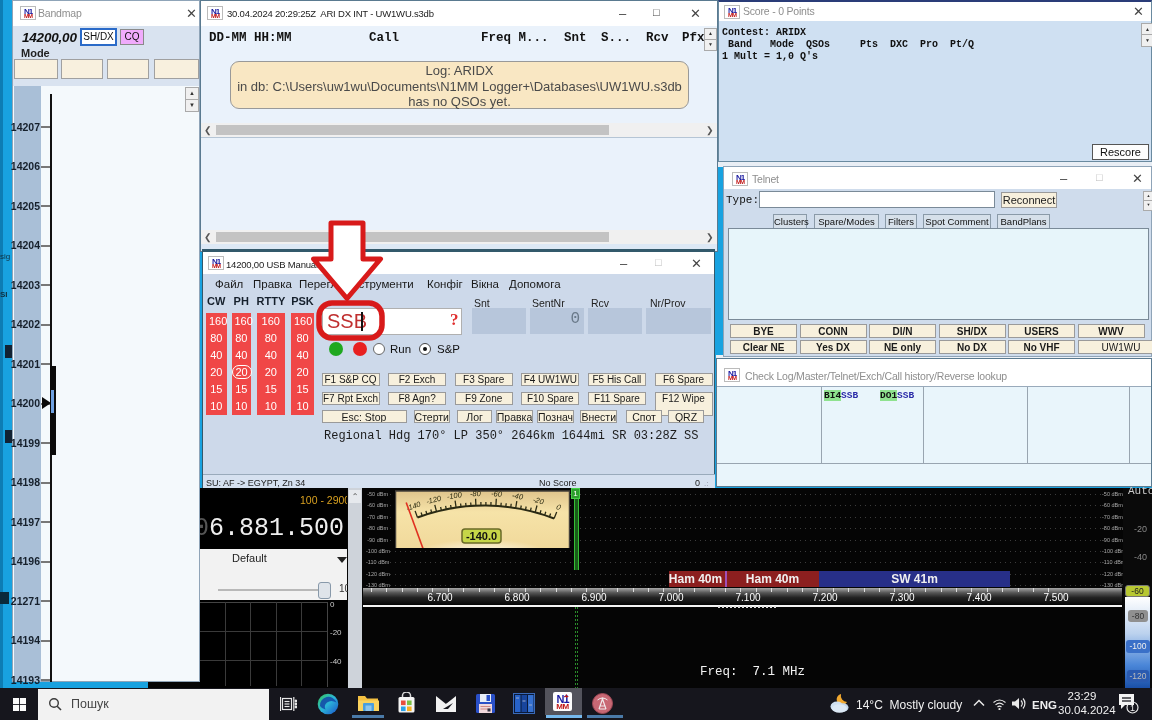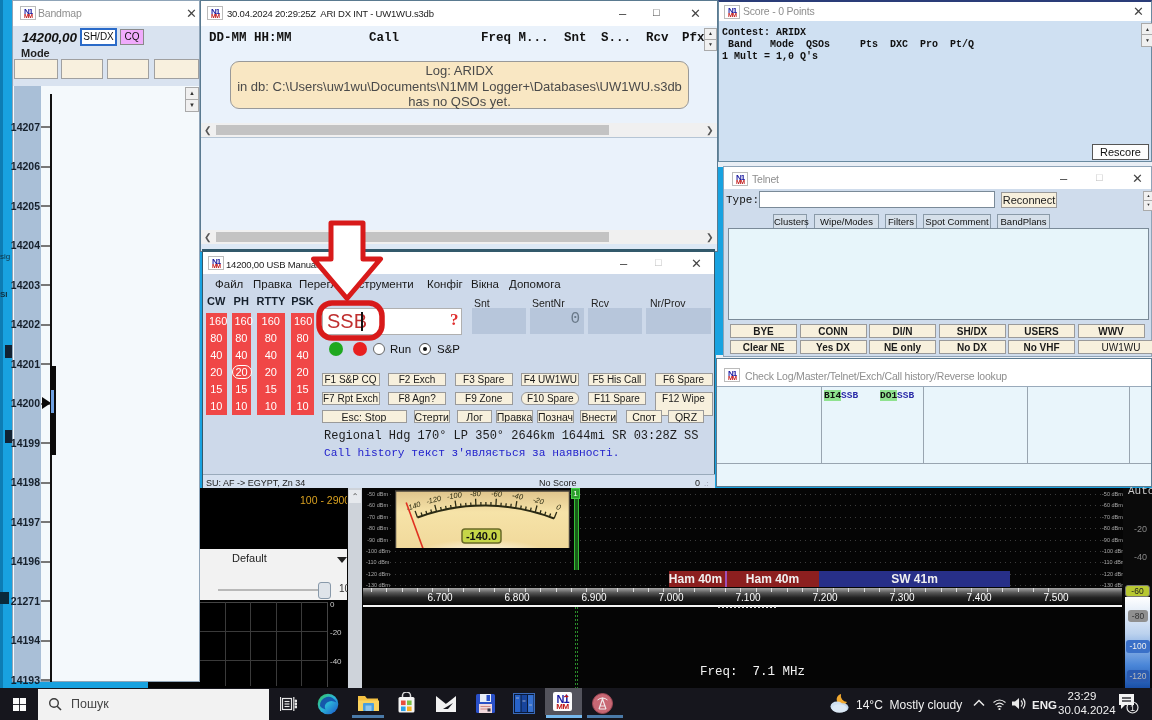--- a/index.html
+++ b/index.html
@@ -143,21 +143,21 @@
   <div class="tbt" style="left:28px;top:6px;">Telnet</div>
   <div class="ctl" style="left:336px;top:4px;">–</div>
   <div class="ctl" style="left:372px;top:4px;font-size:11px;color:#bbb;">□</div>
   <div class="ctl" style="left:408px;top:4px;">✕</div>
   <div class="abs mono" style="left:2px;top:27px;font-size:11px;color:#111;">Type:</div>
   <div class="abs" style="left:35px;top:24px;width:236px;height:17px;background:#fff;border:1px solid #7a8a98;box-sizing:border-box;"></div>
   <div class="beigebtn" style="left:277px;top:25px;width:56px;height:16px;font-size:11px;line-height:15px;">Reconnect</div>
   <div class="abs" style="left:419px;top:24px;width:9px;height:9px;background:#f0f0f0;border:1px solid #aaa;font-size:4px;text-align:center;line-height:8px;color:#333;">▲</div>
   <div class="abs" style="left:419px;top:33px;width:9px;height:9px;background:#f0f0f0;border:1px solid #aaa;font-size:4px;text-align:center;line-height:8px;color:#333;">▼</div>
   <div class="abs" style="left:49px;top:47px;width:34px;height:15px;background:#d6e0ea;border:1px solid #8a9aa8;border-bottom:none;box-sizing:border-box;text-align:center;font-size:9.5px;line-height:14px;color:#111;">Clusters</div>
-      <div class="abs" style="left:90px;top:47px;width:65px;height:15px;background:#d6e0ea;border:1px solid #8a9aa8;border-bottom:none;box-sizing:border-box;text-align:center;font-size:9.5px;line-height:14px;color:#111;">Wipe/Modes</div>
+      <div class="abs" style="left:90px;top:47px;width:65px;height:15px;background:#d6e0ea;border:1px solid #8a9aa8;border-bottom:none;box-sizing:border-box;text-align:center;font-size:9.5px;line-height:14px;color:#111;">Spare/Modes</div>
       <div class="abs" style="left:161px;top:47px;width:32px;height:15px;background:#d6e0ea;border:1px solid #8a9aa8;border-bottom:none;box-sizing:border-box;text-align:center;font-size:9.5px;line-height:14px;color:#111;">Filters</div>
       <div class="abs" style="left:199px;top:47px;width:68px;height:15px;background:#d6e0ea;border:1px solid #8a9aa8;border-bottom:none;box-sizing:border-box;text-align:center;font-size:9.5px;line-height:14px;color:#111;">Spot Comment</div>
       <div class="abs" style="left:273px;top:47px;width:53px;height:15px;background:#d6e0ea;border:1px solid #8a9aa8;border-bottom:none;box-sizing:border-box;text-align:center;font-size:9.5px;line-height:14px;color:#111;">BandPlans</div>
   <div class="abs" style="left:4px;top:61px;width:421px;height:92px;background:#e7f5fa;border:1px solid #7a8a98;box-sizing:border-box;"></div>
   <div class="beigebtn" style="left:6.0px;top:157px;width:67px;height:14px;font-size:10px;line-height:13px;font-weight:bold;">BYE</div>
       <div class="beigebtn" style="left:75.5px;top:157px;width:67px;height:14px;font-size:10px;line-height:13px;font-weight:bold;">CONN</div>
       <div class="beigebtn" style="left:145.0px;top:157px;width:67px;height:14px;font-size:10px;line-height:13px;font-weight:bold;">DI/N</div>
       <div class="beigebtn" style="left:214.5px;top:157px;width:67px;height:14px;font-size:10px;line-height:13px;font-weight:bold;">SH/DX</div>
       <div class="beigebtn" style="left:284.0px;top:157px;width:67px;height:14px;font-size:10px;line-height:13px;font-weight:bold;">USERS</div>
       <div class="beigebtn" style="left:353.5px;top:157px;width:67px;height:14px;font-size:10px;line-height:13px;font-weight:bold;">WWV</div>
@@ -244,33 +244,32 @@
   <div class="abs" style="left:234px;top:91px;font-size:11.5px;color:#111;">S&amp;P</div>
   <div class="beigebtn" style="left:118.5px;top:121px;width:58px;height:13px;font-size:10px;line-height:12px;">F1 S&amp;P CQ</div>
       <div class="beigebtn" style="left:185.1px;top:121px;width:58px;height:13px;font-size:10px;line-height:12px;">F2 Exch</div>
       <div class="beigebtn" style="left:251.7px;top:121px;width:58px;height:13px;font-size:10px;line-height:12px;">F3 Spare</div>
       <div class="beigebtn" style="left:318.3px;top:121px;width:58px;height:13px;font-size:10px;line-height:12px;">F4 UW1WU</div>
       <div class="beigebtn" style="left:384.9px;top:121px;width:58px;height:13px;font-size:10px;line-height:12px;">F5 His Call</div>
       <div class="beigebtn" style="left:451.5px;top:121px;width:58px;height:13px;font-size:10px;line-height:12px;">F6 Spare</div>
       <div class="beigebtn" style="left:118.5px;top:139.5px;width:58px;height:13px;font-size:10px;line-height:12px;">F7 Rpt Exch</div>
       <div class="beigebtn" style="left:185.1px;top:139.5px;width:58px;height:13px;font-size:10px;line-height:12px;">F8 Agn?</div>
       <div class="beigebtn" style="left:251.7px;top:139.5px;width:58px;height:13px;font-size:10px;line-height:12px;">F9 Zone</div>
-      <div class="beigebtn" style="left:318.3px;top:139.5px;width:58px;height:13px;font-size:10px;line-height:12px;border-radius:6px;">F10 Spare</div>
+      <div class="beigebtn" style="left:318.3px;top:139.5px;width:58px;height:13px;font-size:10px;line-height:12px;">F10 Spare</div>
       <div class="beigebtn" style="left:384.9px;top:139.5px;width:58px;height:13px;font-size:10px;line-height:12px;">F11 Spare</div>
       <div class="beigebtn" style="left:451.5px;top:139.5px;width:58px;height:24px;font-size:10px;line-height:12px;">F12 Wipe</div>
       <div class="beigebtn" style="left:118.5px;top:157.9px;width:85px;height:13px;font-size:10.5px;line-height:12px;">Esc: Stop</div>
       <div class="beigebtn" style="left:210.5px;top:157.9px;width:36.5px;height:13px;font-size:10.5px;line-height:12px;">Стерти</div>
       <div class="beigebtn" style="left:253.9px;top:157.9px;width:35.4px;height:13px;font-size:10.5px;line-height:12px;">Лог</div>
       <div class="beigebtn" style="left:292.8px;top:157.9px;width:36.8px;height:13px;font-size:10.5px;line-height:12px;">Правка</div>
       <div class="beigebtn" style="left:333.8px;top:157.9px;width:37.5px;height:13px;font-size:10.5px;line-height:12px;">Познач</div>
       <div class="beigebtn" style="left:377.2px;top:157.9px;width:37.1px;height:13px;font-size:10.5px;line-height:12px;">Внести</div>
       <div class="beigebtn" style="left:423.3px;top:157.9px;width:35.4px;height:13px;font-size:10.5px;line-height:12px;">Спот</div>
       <div class="beigebtn" style="left:465px;top:157.9px;width:36.1px;height:13px;font-size:10.5px;line-height:12px;">QRZ</div>
   <div class="abs mono" style="left:121px;top:177px;font-size:12px;color:#1c1c1c;">Regional Hdg 170° LP 350° 2646km 1644mi SR 03:28Z SS</div>
-  <div class="abs mono" style="left:121px;top:195px;font-size:11.2px;color:#2222cc;">Call history текст з'являється за наявності.</div>
   <div class="abs" style="left:0;top:222px;width:512px;height:1px;background:#9ab;"></div>
   <div class="abs" style="left:0;top:223px;width:512px;height:13px;background:#d6e1f0;"></div>
   <div class="abs" style="left:3px;top:226px;font-size:9px;color:#222;">SU: AF -&gt; EGYPT, Zn 34</div>
   <div class="abs" style="left:336px;top:226px;font-size:9px;color:#222;">No Score</div>
   <div class="abs" style="left:492px;top:226px;font-size:9px;color:#222;">0</div>
   <div class="abs" style="left:501px;top:227px;font-size:8px;color:#889;">.:</div>
 </div>
 
 <div class="abs" style="left:716px;top:355px;width:436px;height:4px;background:#edf1f6;z-index:2;"></div>
 <div class="win" id="checkwin" style="left:716px;top:358px;width:436px;height:129px;background:#e9f5fb;border-color:#5a7a90;">
@@ -286,20 +285,21 @@
   <div class="abs" style="left:310px;top:28px;width:1px;height:76px;background:#99a5b0;"></div>
   <div class="abs" style="left:412px;top:28px;width:1px;height:76px;background:#99a5b0;"></div>
   <div class="abs mono" style="left:107px;top:31px;font-size:9.5px;font-weight:bold;color:#2b2ba8;"><span style="background:#8fe28f;color:#111;">BI4</span>SSB</div>
   <div class="abs mono" style="left:163px;top:31px;font-size:9.5px;font-weight:bold;color:#2b2ba8;"><span style="background:#8fe28f;color:#111;">DO1</span>SSB</div>
   <div class="abs" style="left:0;top:104px;width:434px;height:1px;background:#99a5b0;"></div>
 </div>
 
 <div class="abs" id="sdr" style="left:148px;top:488px;width:1004px;height:200px;background:#050505;z-index:1;">
   <div class="abs" style="left:52px;top:2px;width:147px;height:59px;background:#000;overflow:hidden;">
     <div class="abs" style="left:100px;top:4px;font-size:10.5px;color:#d8a020;">100 - 2900</div>
+    <div class="abs mono" style="left:-6px;top:24px;font-size:25px;color:#efefef;"><span style="color:#555;">0</span>6.881.500</div>
   </div>
   <div class="abs" style="left:52px;top:61px;width:147px;height:51px;background:#f2f2f2;">
     <div class="abs" style="left:32px;top:3px;font-size:11px;color:#222;">Default</div>
     <div class="abs" style="left:137px;top:8px;width:0;height:0;border-left:5px solid transparent;border-right:5px solid transparent;border-top:6px solid #222;"></div>
     <div class="abs" style="left:18px;top:39.5px;width:100px;height:2px;background:#b8b8b8;"></div>
     <div class="abs" style="left:118px;top:33px;width:11px;height:15px;background:#dfe4ea;border:1px solid #8899aa;border-radius:3px;"></div>
     <div class="abs" style="left:139px;top:34px;font-size:10px;color:#333;">10</div>
   </div>
   <div class="abs" style="left:52px;top:112px;width:147px;height:88px;background:#000;">
     <div class="abs" style="left:0;top:2px;width:127px;height:84px;border-top:1px solid #444;border-right:1px solid #444;"></div>

